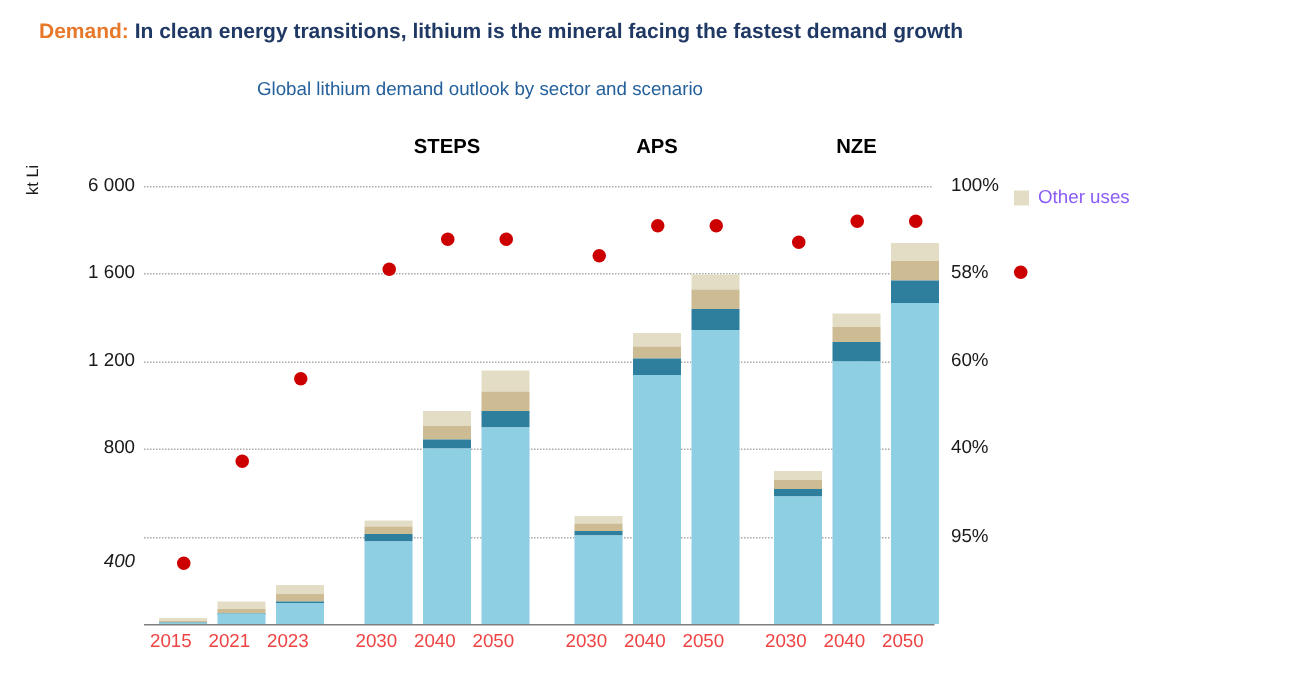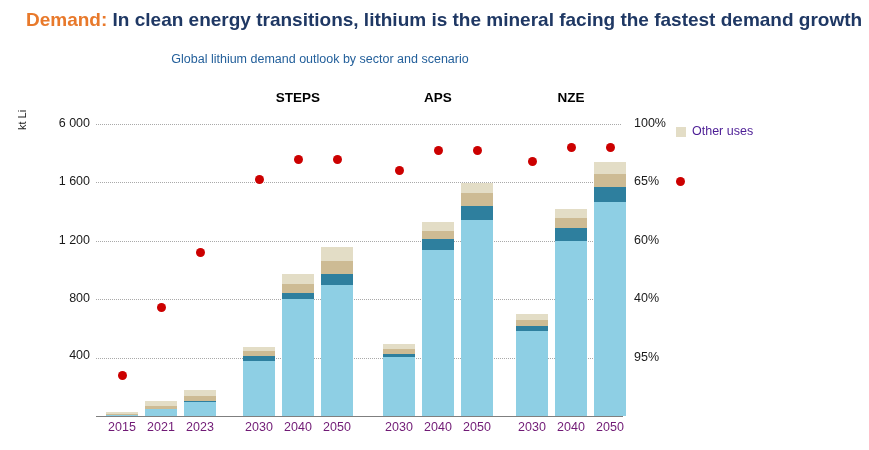--- a/index.html
+++ b/index.html
@@ -3,21 +3,21 @@
 <meta charset="utf-8">
 <style>
   html,body{margin:0;padding:0;}
   body{
     width:869px;height:450px;background:#ffffff;
     font-family:"Liberation Sans", sans-serif;
     color:#1f3864;overflow:hidden;position:relative;
   }
   #headline{
     position:absolute;left:26px;top:10px;width:820px;
-    font-size:19px;font-weight:bold;line-height:20px;white-space:nowrap;
+    font-size:14px;font-weight:bold;line-height:20px;white-space:nowrap;
   }
   #headline .kw{color:#e8792b;}
   #headline .rest{color:#1f3864;}
   #subtitle{
     position:absolute;left:0;top:52px;width:640px;text-align:center;
     font-size:12.5px;color:#24609b;font-weight:normal;
   }
   
   #plot{position:absolute;left:96px;top:124px;width:525px;height:292px;}
   .gridline{position:absolute;left:0;width:525px;height:0;
@@ -31,31 +31,31 @@
          width:52px;transform:translateY(-8px);}
   #yright{position:absolute;left:634px;top:124px;width:56px;height:292px;}
   #axis-title{
     position:absolute;left:16px;top:130px;font-size:11px;color:#1a1a1a;
     transform:rotate(-90deg);transform-origin:left top;white-space:nowrap;
   }
   .bar{position:absolute;bottom:0;width:32px;}
   .seg{width:100%;}
   .dot{position:absolute;width:9px;height:9px;border-radius:50%;background:#cc0000;
        margin-left:11.5px;}
-  .xtick{position:absolute;top:420px;font-size:12.5px;color:#701a75;width:44px;
-         text-align:center;}
+  .xtick{position:absolute;top:420px;font-size:12.5px;color:#ef4444;width:44px;
+         }
   .scenario{position:absolute;top:90px;font-size:13.5px;font-weight:bold;color:#000;
             width:90px;text-align:center;}
   
   #legend{position:absolute;left:676px;top:124px;width:190px;}
   .lrow{display:flex;align-items:flex-start;margin-bottom:34px;}
   .lswatch{width:10px;height:10px;margin-right:6px;margin-top:3px;flex:0 0 auto;}
   .ldot{width:9px;height:9px;border-radius:50%;background:#cc0000;margin-right:6px;
         margin-top:4px;flex:0 0 auto;}
-  .ltext{font-size:12.5px;color:#4c1d95;line-height:15px;}
+  .ltext{font-size:12.5px;color:#8b5cf6;line-height:15px;}
 </style>
 </head>
 <body>
 
 <div id="headline">
   <span class="kw">Demand:</span><span class="rest"> In clean energy transitions, lithium is the mineral facing the fastest demand growth</span>
 </div>
 
 <div id="subtitle">Global lithium demand outlook by sector and scenario</div>
 
@@ -152,25 +152,25 @@
     </div>
     <div class="dot" style="left: 498px; top: 18.86px; background: rgb(204, 0, 0);"></div>
   </div>
 <div id="baseline"></div>
 
 <div id="yleft">
     <div class="ylab" style="top: 0px;">6 000</div>
     <div class="ylab" style="top: 58.4px;">1 600</div>
     <div class="ylab" style="top: 116.8px;">1 200</div>
     <div class="ylab" style="top: 175.2px;">800</div>
-    <div class="ylab" style="top: 232px;">400</div>
+    <div class="ylab" style="top: 251px; font-style: italic;">400</div>
   </div>
 <div id="yright">
     <div class="ylab2" style="top: 0px;">100%</div>
-    <div class="ylab2" style="top: 58.4px;">65%</div>
+    <div class="ylab2" style="top: 58.4px;">58%</div>
     <div class="ylab2" style="top: 116.8px;">60%</div>
     <div class="ylab2" style="top: 175.2px;">40%</div>
     <div class="ylab2" style="top: 233.6px;">95%</div>
   </div>
 
 <div id="legend">
     <div class="lrow">
       <div class="lswatch" style="background: rgb(227, 221, 198);"></div>
       <div class="ltext">Other uses</div>
     </div>

